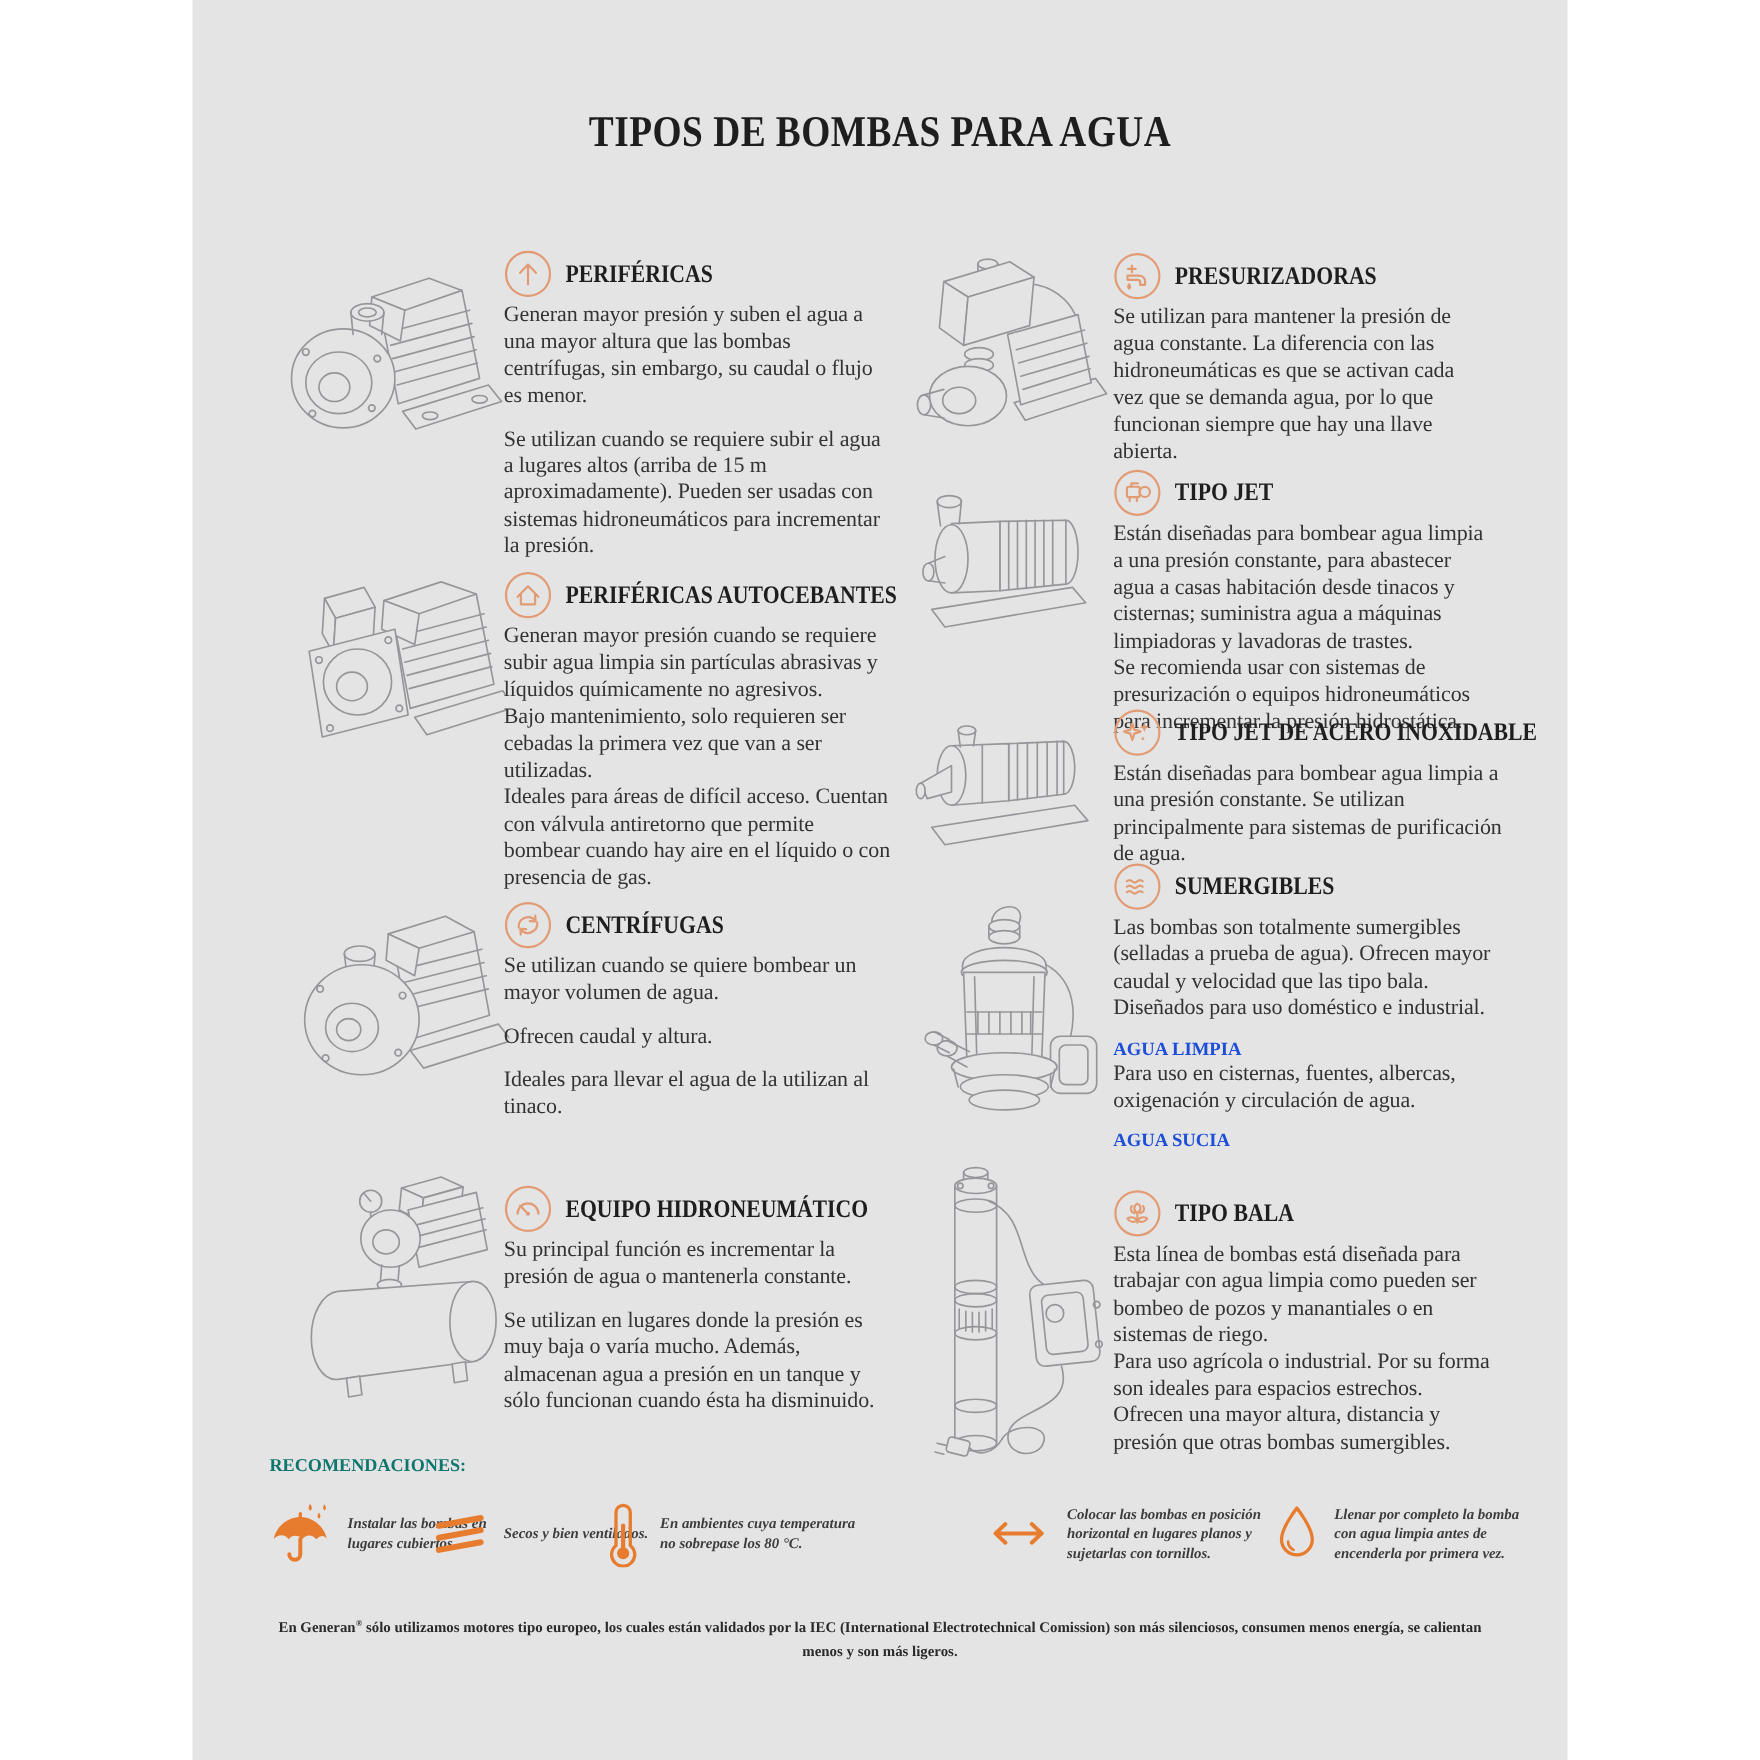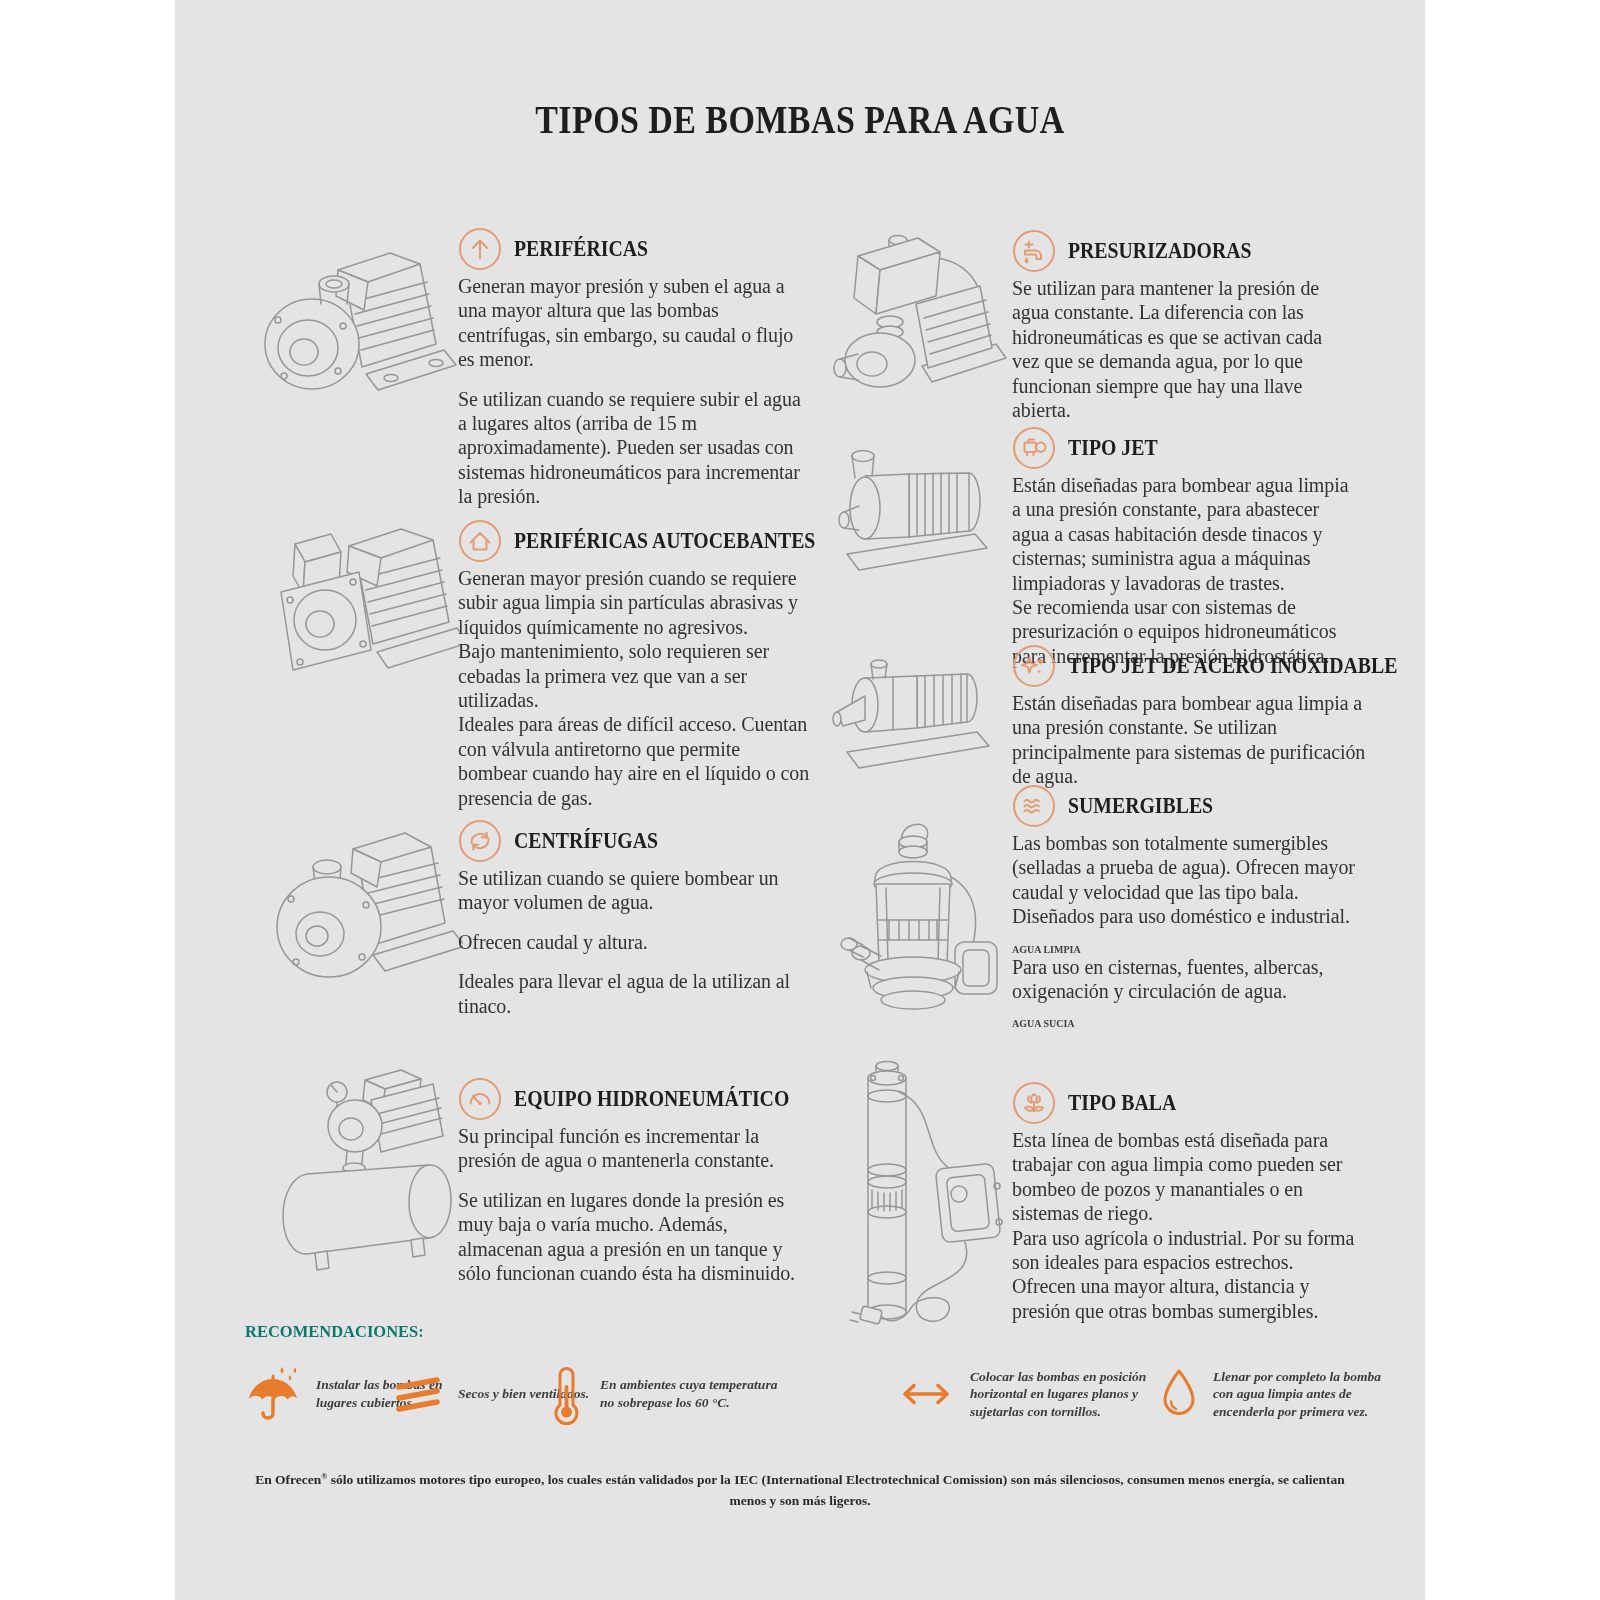--- a/index.html
+++ b/index.html
@@ -18,21 +18,21 @@
   .sec{position:absolute;}
   .sec-head{display:flex;align-items:center;gap:12px;height:46px;margin-bottom:2px;}
   .badge{width:44px;height:44px;flex:0 0 44px;}
   .badge svg{display:block;}
   .s{stroke:#e29b73;fill:none;stroke-width:2;stroke-linecap:round;stroke-linejoin:round;}
   .sf{fill:#e29b73;stroke:none;}
   .sec h2{font-size:23px;font-weight:700;color:#1e1e1e;margin:0;white-space:nowrap;
           transform:scaleX(.86);transform-origin:left center;}
   .sec p{margin:0;font-size:20px;line-height:1.22;color:#333;letter-spacing:-.1px;}
   .sec p.gap{margin-bottom:15px;}
-  .sec h4{margin:0;font-size:10px;color:#404040;letter-spacing:0;}
+  .sec h4{margin:0;font-size:17px;color:#1d4ed8;letter-spacing:0;}
 
   .rec-label{position:absolute;left:70px;top:1322px;margin:0;font-size:16.5px;font-weight:700;color:#0f766e;}
   .rec-item{position:absolute;display:flex;align-items:center;gap:15px;height:76px;}
   .rec-icon{flex:0 0 auto;}
   .rec-icon svg{display:block;}
   .rs{stroke:#e87c2e;fill:none;stroke-linecap:round;stroke-linejoin:round;}
   .rf{fill:#e87c2e;stroke:none;}
   .rec-text{margin:0;font-size:13.5px;font-weight:700;font-style:italic;line-height:1.3;color:#3c3c3c;}
 
   .footer{position:absolute;left:70px;top:1470px;width:1110px;margin:0;text-align:center;
@@ -454,21 +454,21 @@
     </div>
 
     <div class="rec-item" style="left:372px;top:1356px">
       <span class="rec-icon">
         <svg width="38" height="62" viewBox="0 0 38 62">
           <path class="rs" style="stroke-width:3" d="M13,42 V12 a6.5,6.5 0 0 1 13,0 V42 a10.5,10.5 0 1 1 -13,0 Z"></path>
           <circle class="rf" cx="19.5" cy="49" r="5.5"></circle>
           <rect class="rf" x="17.6" y="22" width="3.8" height="26" rx="1.9"></rect>
         </svg>
       </span>
-      <p class="rec-text" style="width:178px">En ambientes cuya temperatura no sobrepase los 60 °C.</p>
+      <p class="rec-text" style="width:178px">En ambientes cuya temperatura no sobrepase los 80 °C.</p>
     </div>
 
     <div class="rec-item" style="left:722px;top:1356px">
       <span class="rec-icon">
         <svg width="58" height="26" viewBox="0 0 58 26">
           <path class="rs" style="stroke-width:3.6" d="M9,13 H49 M17,4.5 L8,13 L17,21.5 M41,4.5 L50,13 L41,21.5"></path>
         </svg>
       </span>
       <p class="rec-text" style="width:205px">Colocar las bombas en posición horizontal en lugares planos y sujetarlas con tornillos.</p>
     </div>
@@ -476,16 +476,16 @@
     <div class="rec-item" style="left:985px;top:1356px">
       <span class="rec-icon">
         <svg width="38" height="54" viewBox="0 0 38 54">
           <path class="rs" style="stroke-width:3" d="M19,4 C19,4 5,21.5 5,32.5 A14,14 0 0 0 33,32.5 C33,21.5 19,4 19,4 Z"></path>
           <path class="rs" style="stroke-width:2.4" d="M11,34.5 a8.5,8.5 0 0 0 5,7.5"></path>
         </svg>
       </span>
       <p class="rec-text" style="width:170px">Llenar por completo la bomba con agua limpia antes de encenderla por primera vez.</p>
     </div>
 
-    <p class="footer"><span>En Ofrecen</span><sup>®</sup><span> sólo utilizamos motores tipo europeo, los cuales están validados por la IEC (International Electrotechnical Comission) son más silenciosos, consumen menos energía, se calientan menos y son más ligeros.</span></p>
+    <p class="footer"><span>En Generan</span><sup>®</sup><span> sólo utilizamos motores tipo europeo, los cuales están validados por la IEC (International Electrotechnical Comission) son más silenciosos, consumen menos energía, se calientan menos y son más ligeros.</span></p>
 
   </div>
 </div>
 
 </body></html>

